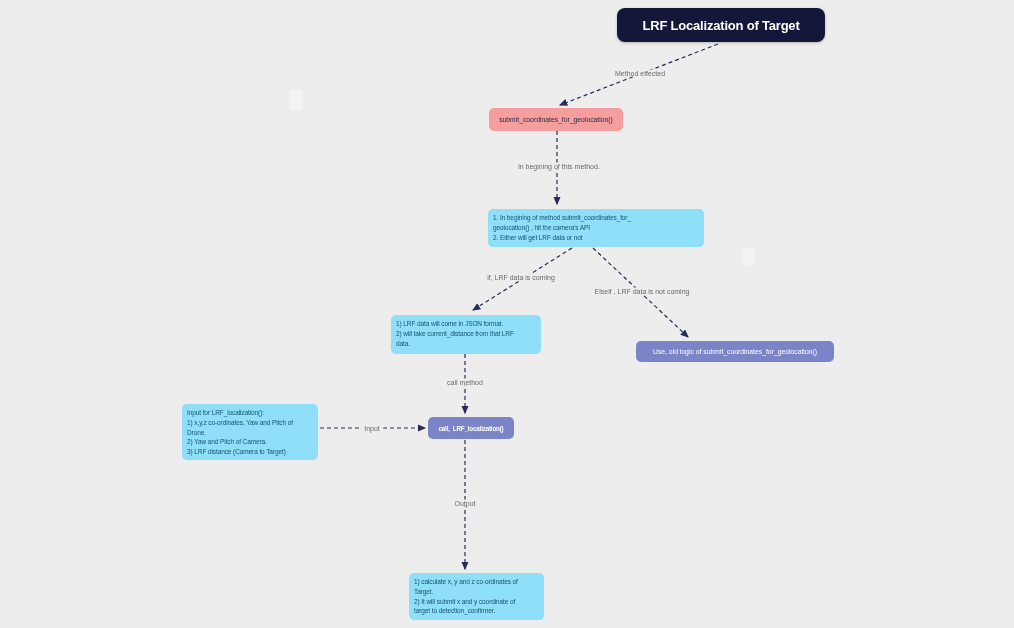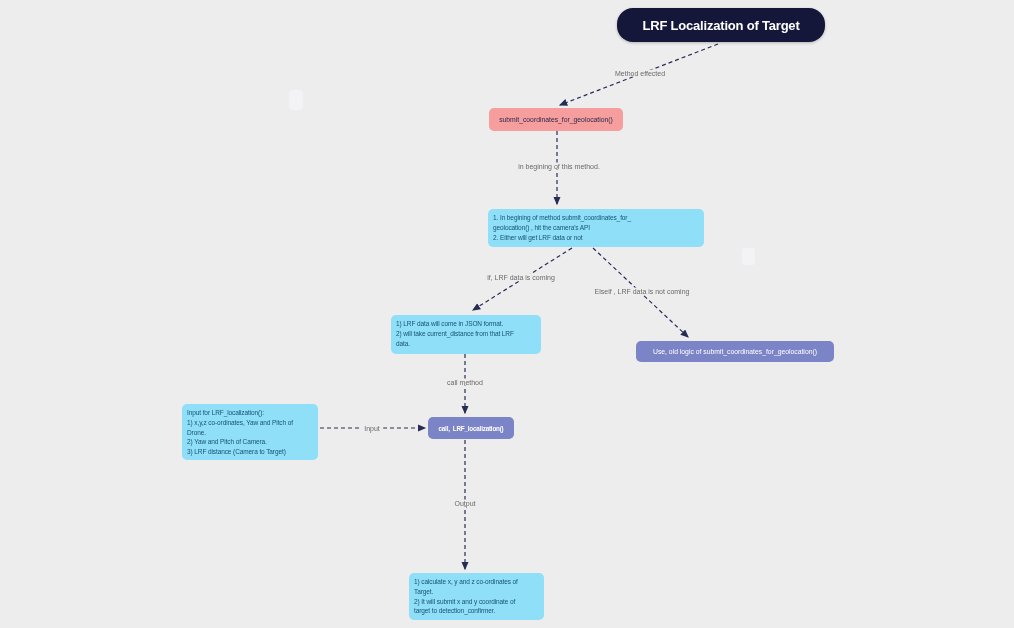--- a/index.html
+++ b/index.html
@@ -5,21 +5,21 @@
   html,body{margin:0;padding:0;background:#eeedee;}
   #canvas{
     position:relative;width:1014px;height:628px;background:#eeedee;
     font-family:"Liberation Sans",sans-serif;overflow:hidden;
   }
   #edges{position:absolute;left:0;top:0;width:1014px;height:628px;}
   #edges line{stroke:#272c55;stroke-width:1.2;stroke-dasharray:4 3;}
   .node{position:absolute;box-sizing:border-box;border-radius:6px;white-space:pre;}
   .node-title{
     background:#14173a;color:#ffffff;font-weight:bold;font-size:13px;letter-spacing:-0.2px;
-    display:flex;align-items:center;justify-content:center;border-radius:16px;
+    display:flex;align-items:center;justify-content:center;border-radius:8px;
     box-shadow:0 1px 3px rgba(0,0,0,0.25);
   }
   .node-pink{
     background:#f69d9d;color:#2b2a4d;font-size:6.8px;border-radius:5px;
     display:flex;align-items:center;justify-content:center;
   }
   .node-blue{
     background:#8edff7;color:#175276;font-size:6.5px;letter-spacing:-0.1px;
     line-height:1.5;padding:4px 5px;border-radius:5px;
   }

